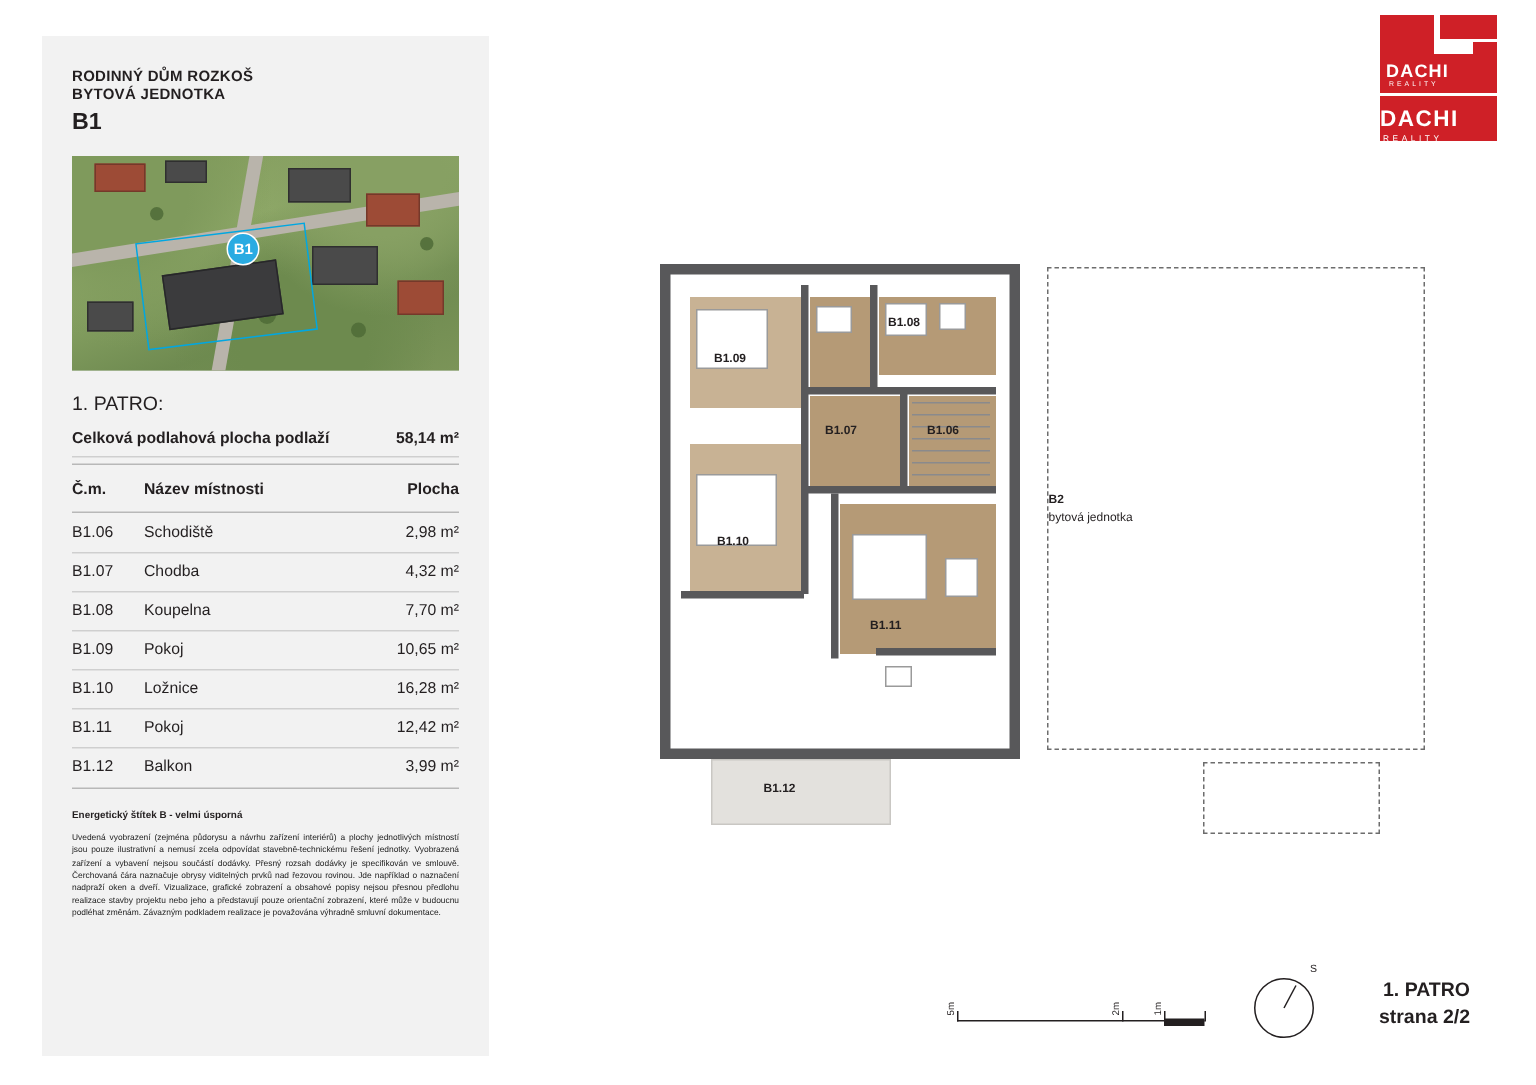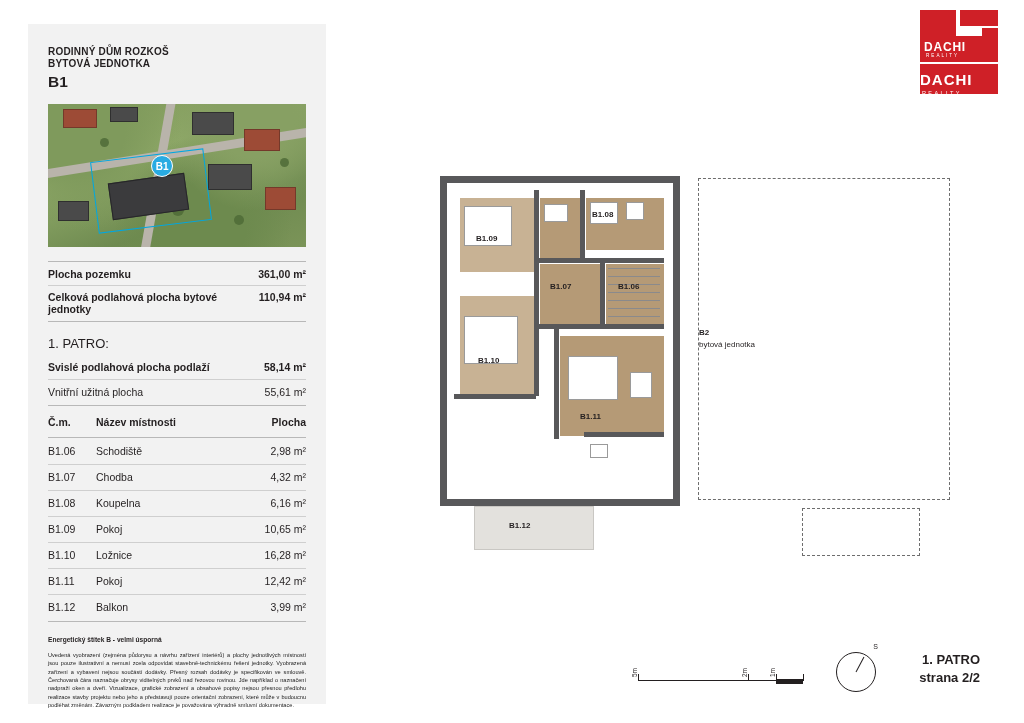--- a/index.html
+++ b/index.html
@@ -312,46 +312,29 @@
     <div class="tree" style="left:20%; top:24%; width:9px;  height:9px;"></div>
     <div class="tree" style="left:48%; top:70%; width:12px; height:12px;"></div>
     <div class="tree" style="left:72%; top:78%; width:10px; height:10px;"></div>
     <div class="tree" style="left:90%; top:38%; width:9px;  height:9px;"></div>
 
     <div class="plot-outline"></div>
     <div class="main-house"></div>
     <div class="marker">B1</div>
   </div>
 
-  <div class="kv-block">
-    <div class="hr"></div>
-    <div class="kv-row">
-      <span>Plocha pozemku</span>
-      <span class="val">361,00 m²</span>
-    </div>
-    <div class="hr-thin"></div>
-    <div class="kv-row">
-      <span>Celková podlahová plocha bytové jednotky</span>
-      <span class="val">110,94 m²</span>
-    </div>
-    <div class="hr"></div>
-  </div>
 
   <div class="section-title">1. PATRO:</div>
 
   <div>
     <div class="kv-row-norm bold">
-      <span>Svislé podlahová plocha podlaží</span>
+      <span>Celková podlahová plocha podlaží</span>
       <span>58,14 m²</span>
     </div>
     <div class="hr-thin"></div>
-    <div class="kv-row-norm">
-      <span>Vnitřní užitná plocha</span>
-      <span>55,61 m²</span>
-    </div>
     <div class="hr"></div>
   </div>
 
   <div class="table">
     <div class="th">
       <span class="c1">Č.m.</span>
       <span class="c2">Název místnosti</span>
       <span class="c3">Plocha</span>
     </div>
     <div class="hr"></div>
@@ -364,21 +347,21 @@
     <div class="hr-thin"></div>
     <div class="tr">
       <span class="c1">B1.07</span>
       <span class="c2">Chodba</span>
       <span class="c3">4,32 m²</span>
     </div>
     <div class="hr-thin"></div>
     <div class="tr">
       <span class="c1">B1.08</span>
       <span class="c2">Koupelna</span>
-      <span class="c3">6,16 m²</span>
+      <span class="c3">7,70 m²</span>
     </div>
     <div class="hr-thin"></div>
     <div class="tr">
       <span class="c1">B1.09</span>
       <span class="c2">Pokoj</span>
       <span class="c3">10,65 m²</span>
     </div>
     <div class="hr-thin"></div>
     <div class="tr">
       <span class="c1">B1.10</span>

